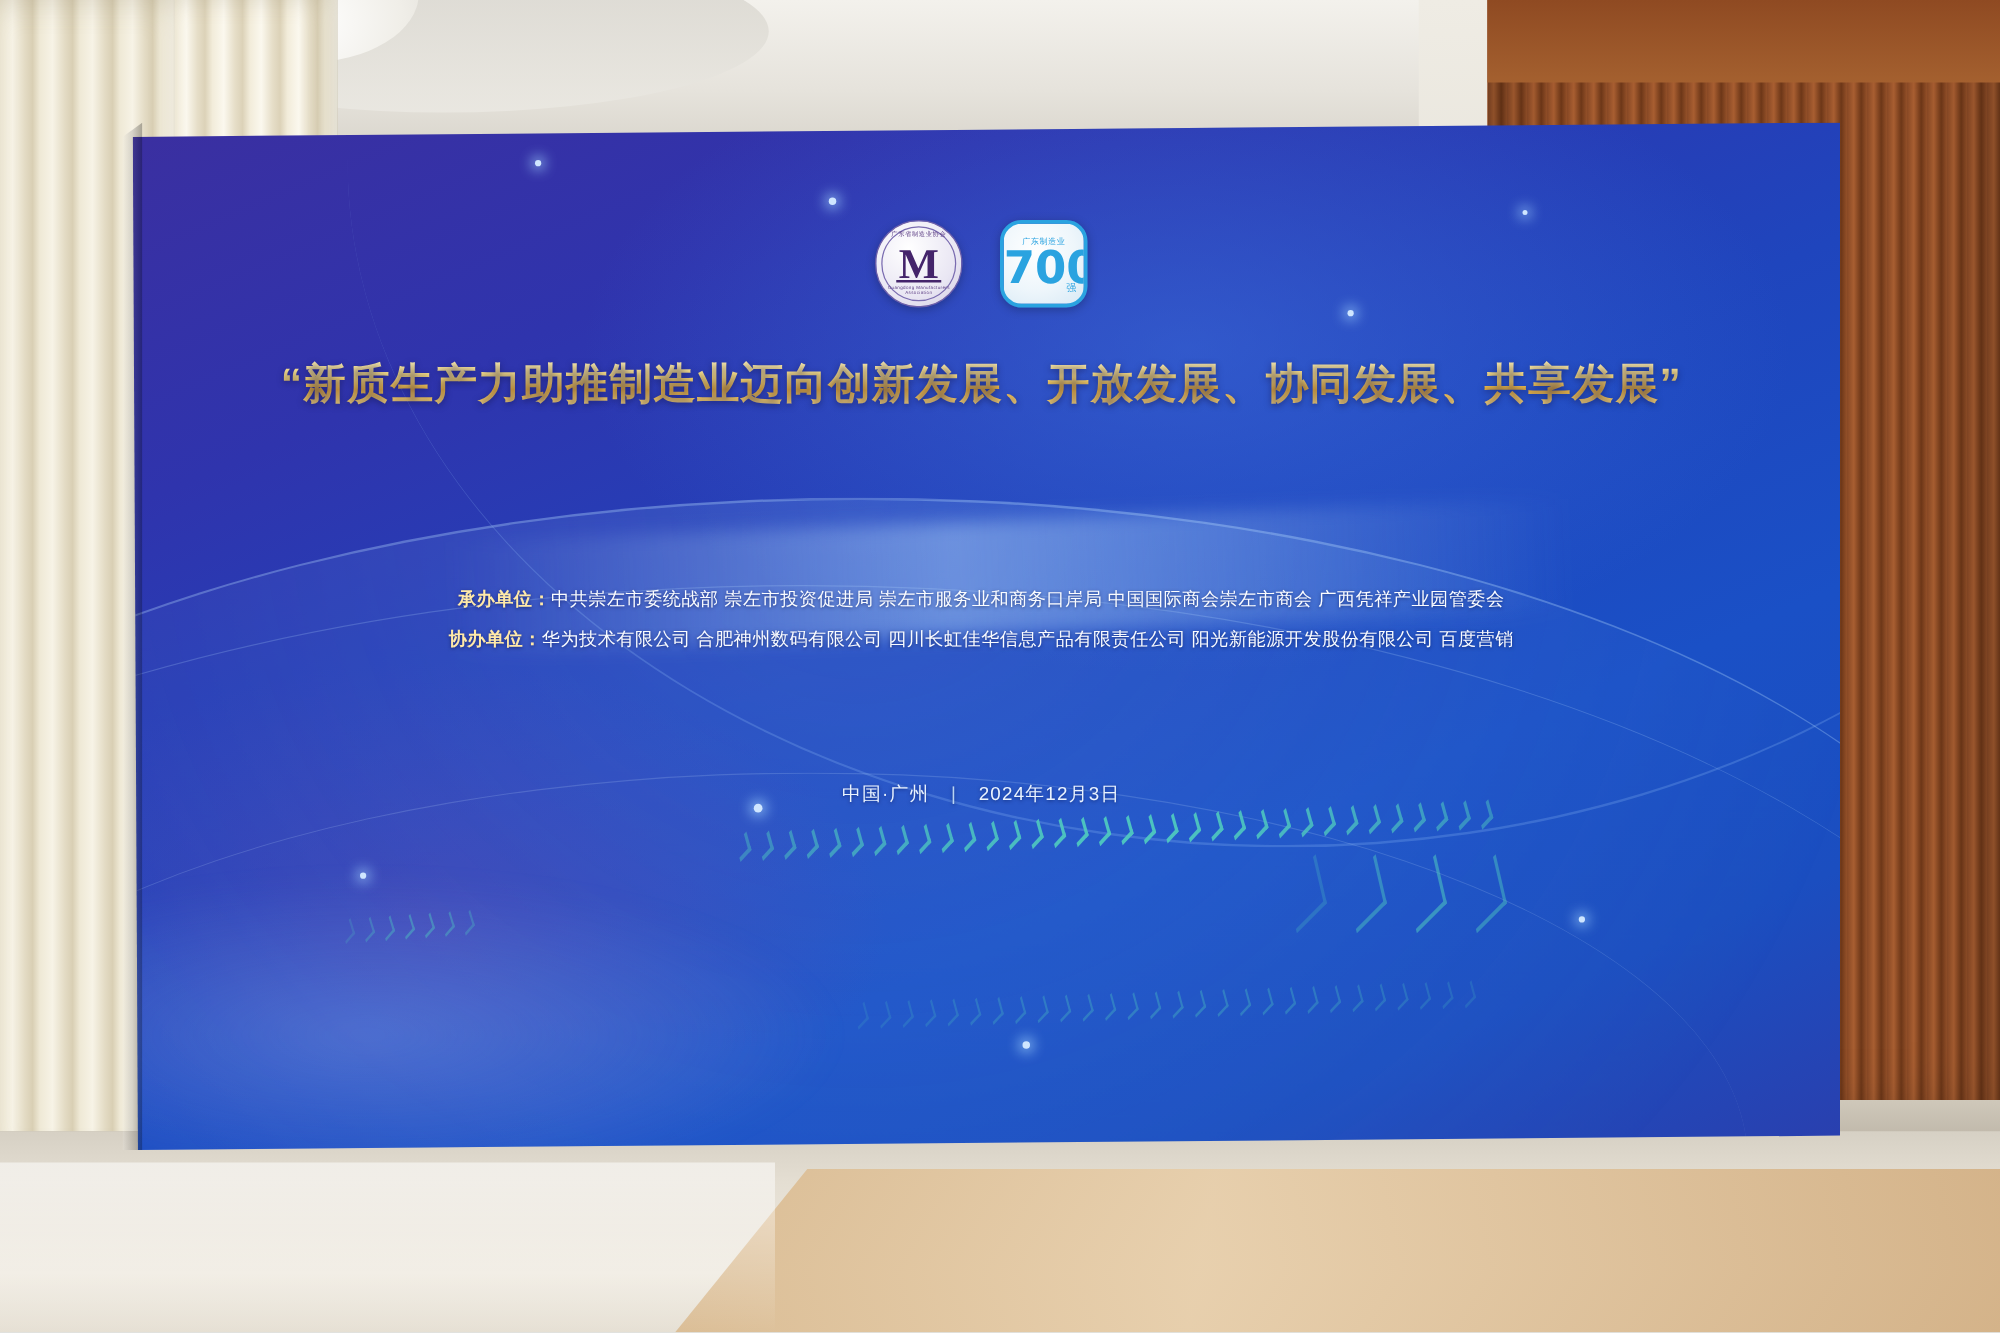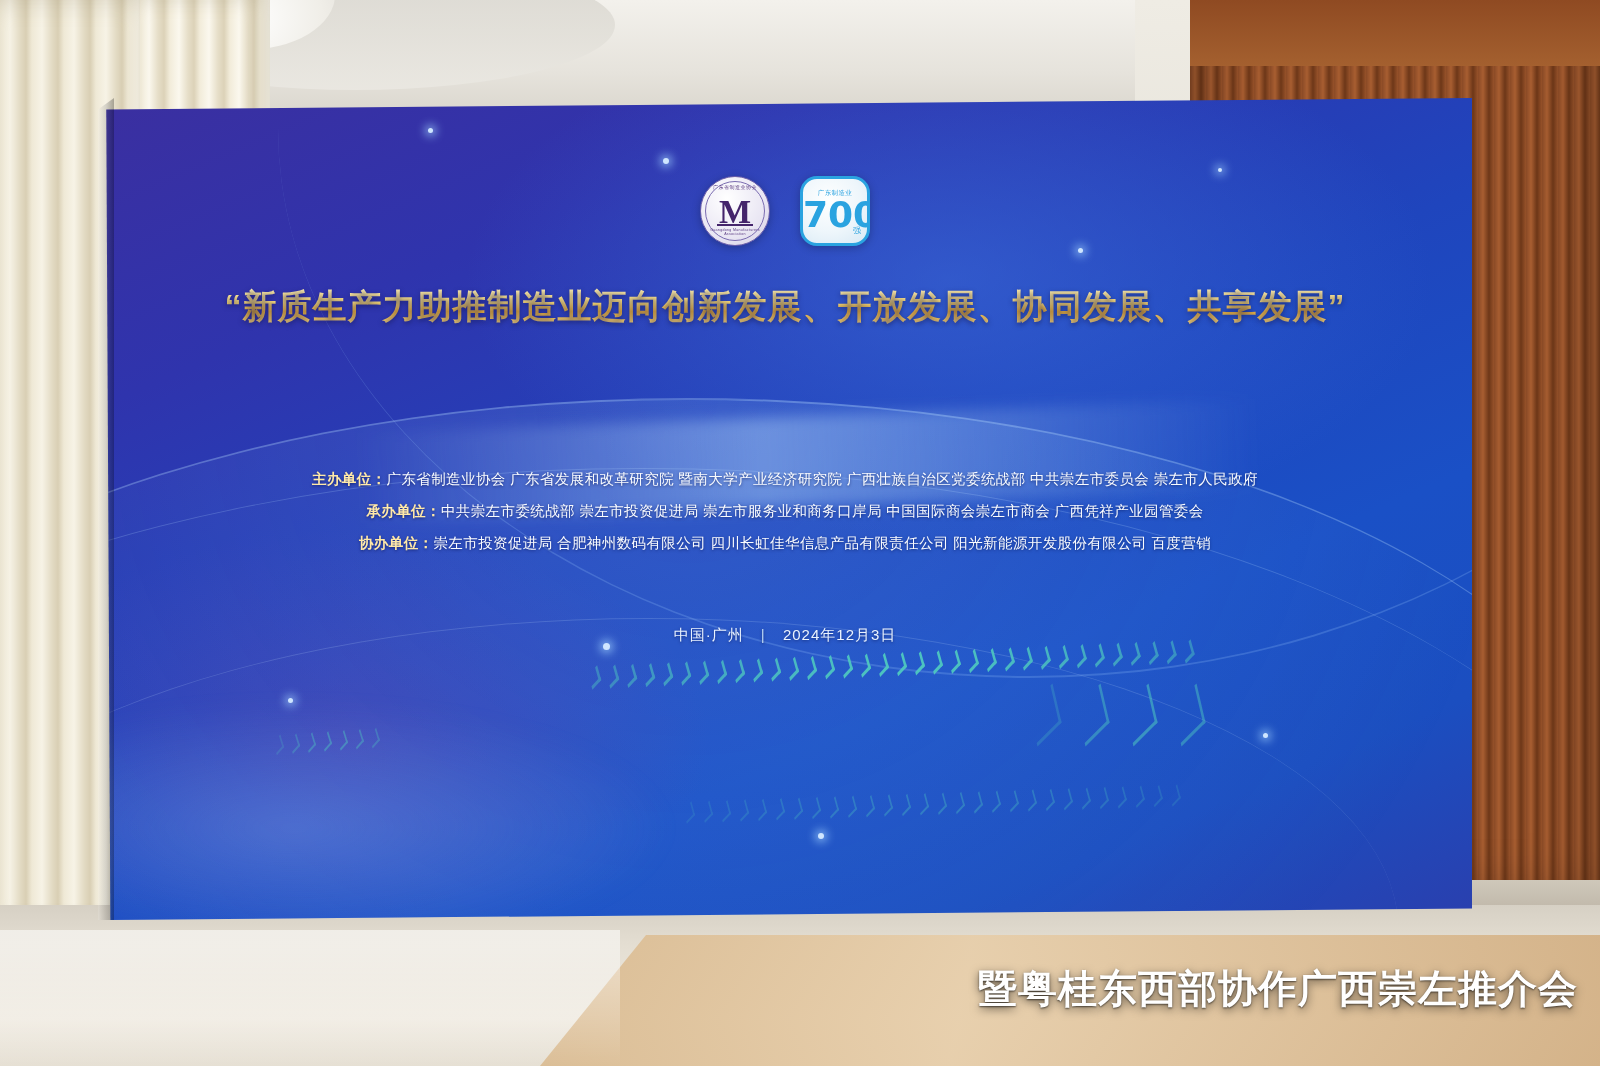--- a/index.html
+++ b/index.html
@@ -431,36 +431,32 @@
         <span class="ltop">广东制造业</span>
         <span class="lnum">700</span>
         <span class="lq">强</span>
       </div>
     </div>
 
     <div class="slogan">“新质生产力助推制造业迈向创新发展、开放发展、协同发展、共享发展”</div>
 
     <div class="units">
       <div class="unit-line">
-        <span class="lbl">主办单位：</span><span>广东省制造业协会  广东省发展和改革研究院  暨南大学产业经济研究院  广西壮族自治区党委统战部  中共崇左市委员会  崇左市人民政府</span>
+        <span class="lbl">承办单位：</span><span>中共崇左市委统战部  崇左市投资促进局  崇左市服务业和商务口岸局  中国国际商会崇左市商会  广西凭祥产业园管委会</span>
       </div>
       <div class="unit-line">
-        <span class="lbl">承办单位：</span><span>中共崇左市委统战部  崇左市投资促进局  崇左市服务业和商务口岸局  中国国际商会崇左市商会  广西凭祥产业园管委会</span>
-      </div>
-      <div class="unit-line">
-        <span class="lbl">协办单位：</span><span>崇左市投资促进局  合肥神州数码有限公司  四川长虹佳华信息产品有限责任公司  阳光新能源开发股份有限公司  百度营销</span>
+        <span class="lbl">协办单位：</span><span>华为技术有限公司  合肥神州数码有限公司  四川长虹佳华信息产品有限责任公司  阳光新能源开发股份有限公司  百度营销</span>
       </div>
     </div>
 
     <div class="datebar">
       <span>中国·广州</span>
       <span class="sep">|</span>
       <span>2024年12月3日</span>
     </div>
   </div>
 
   <div class="board-edge"></div>
 
   <div class="caption">
-    <div>暨粤桂东西部协作广西崇左推介会</div>
   </div>
 
 </div>
 
 </body></html>

